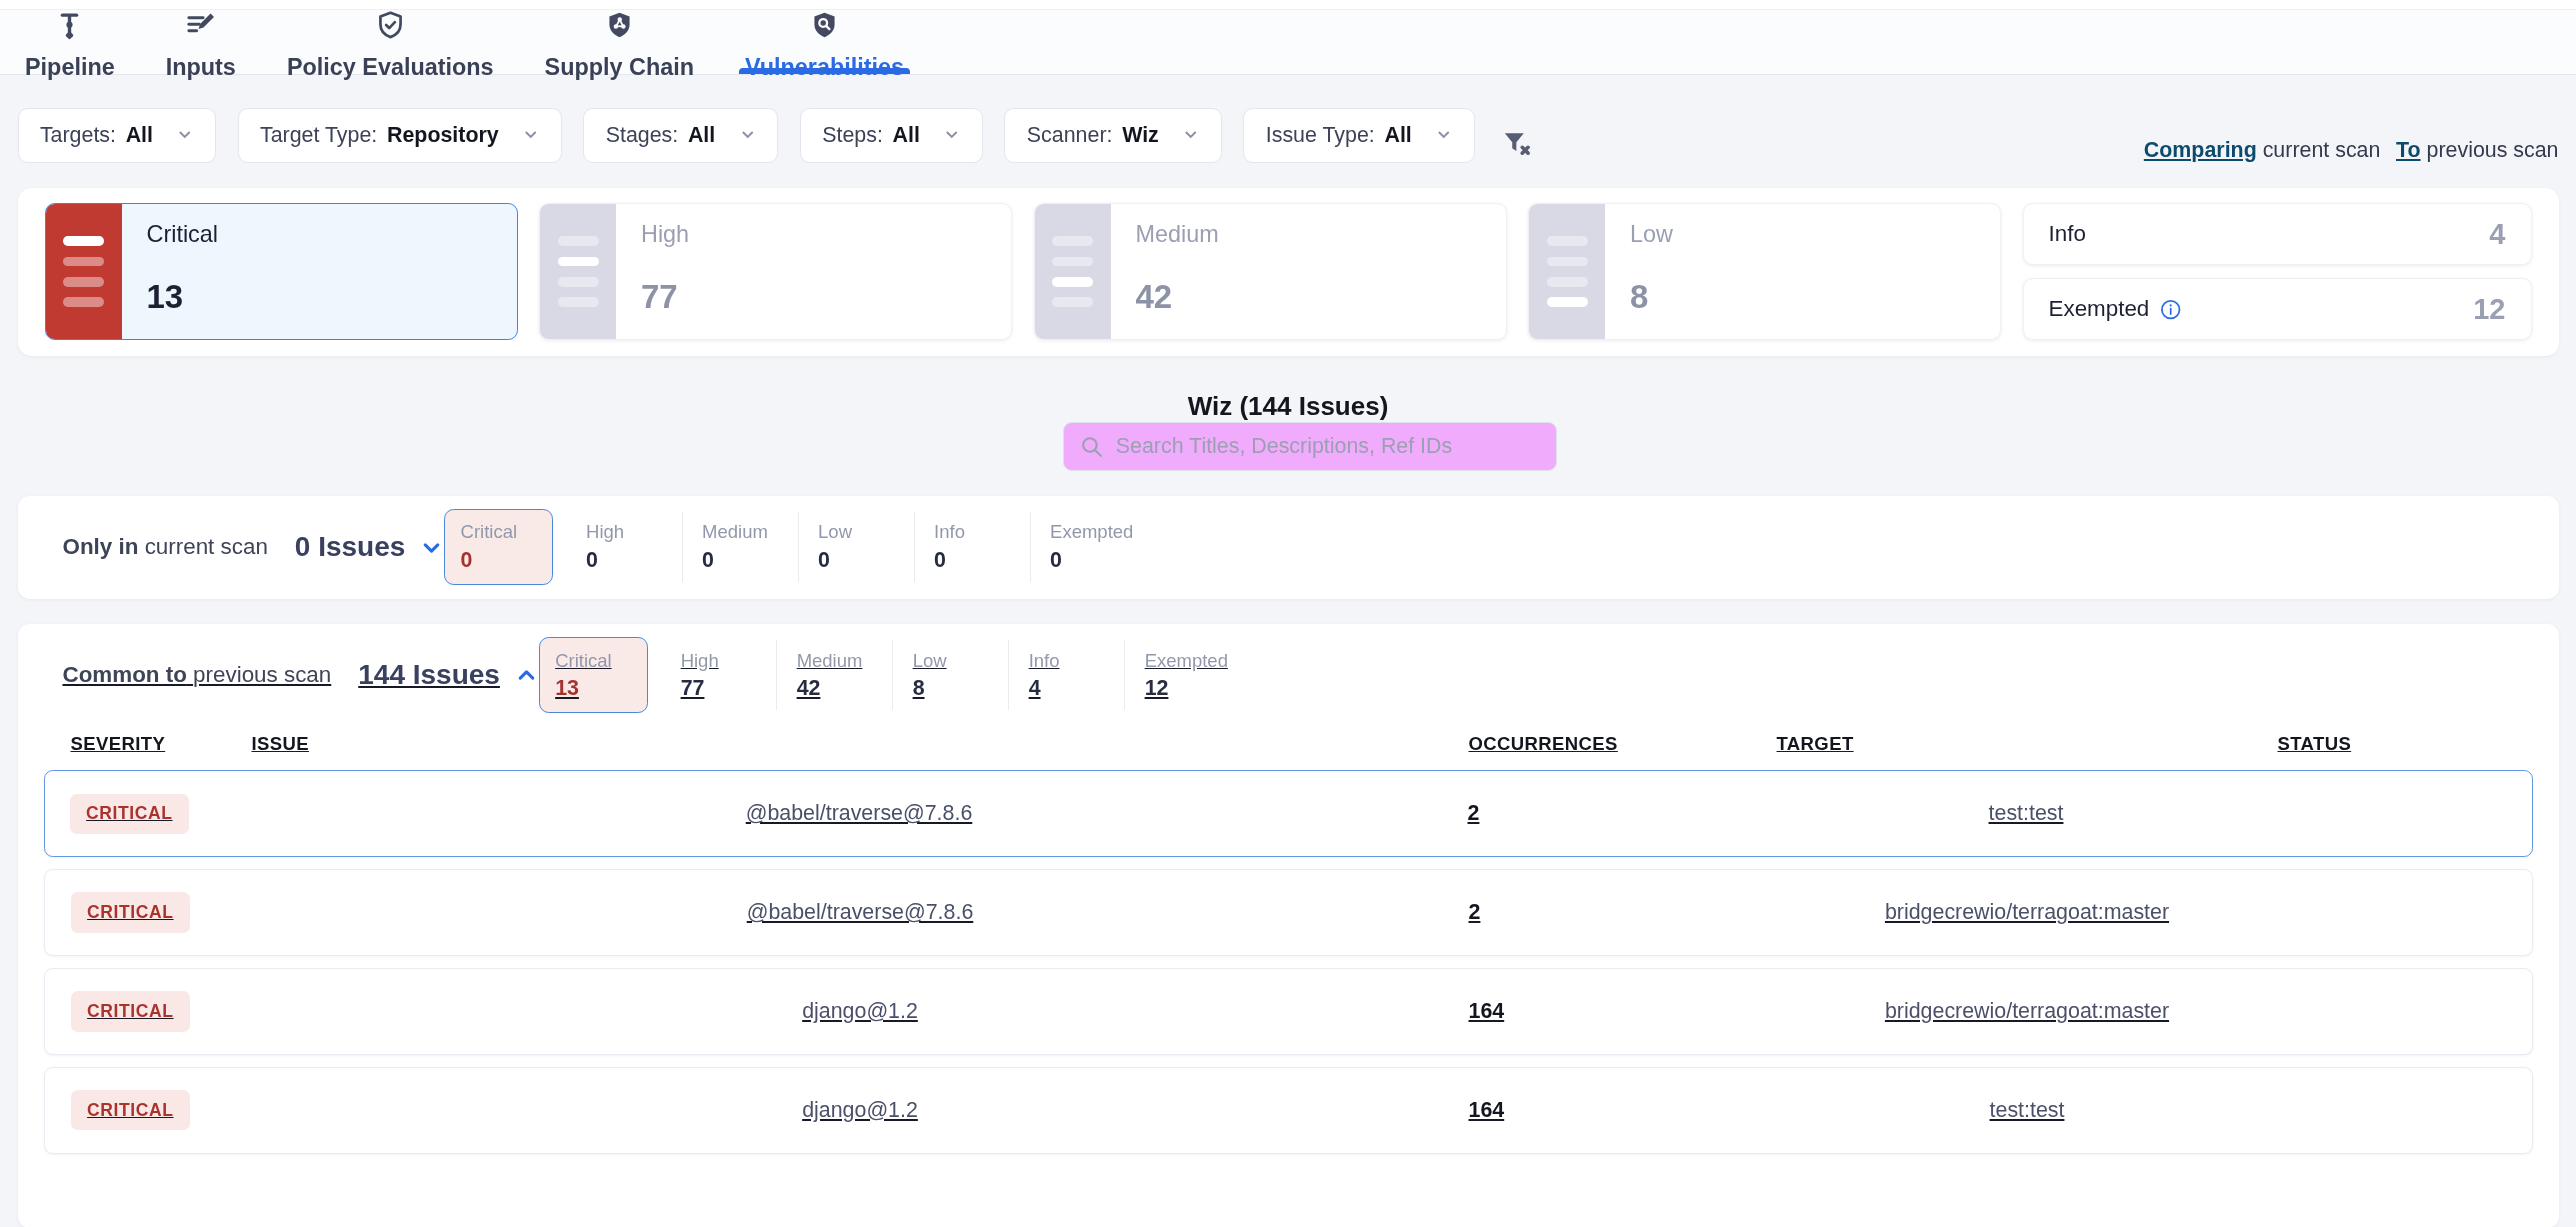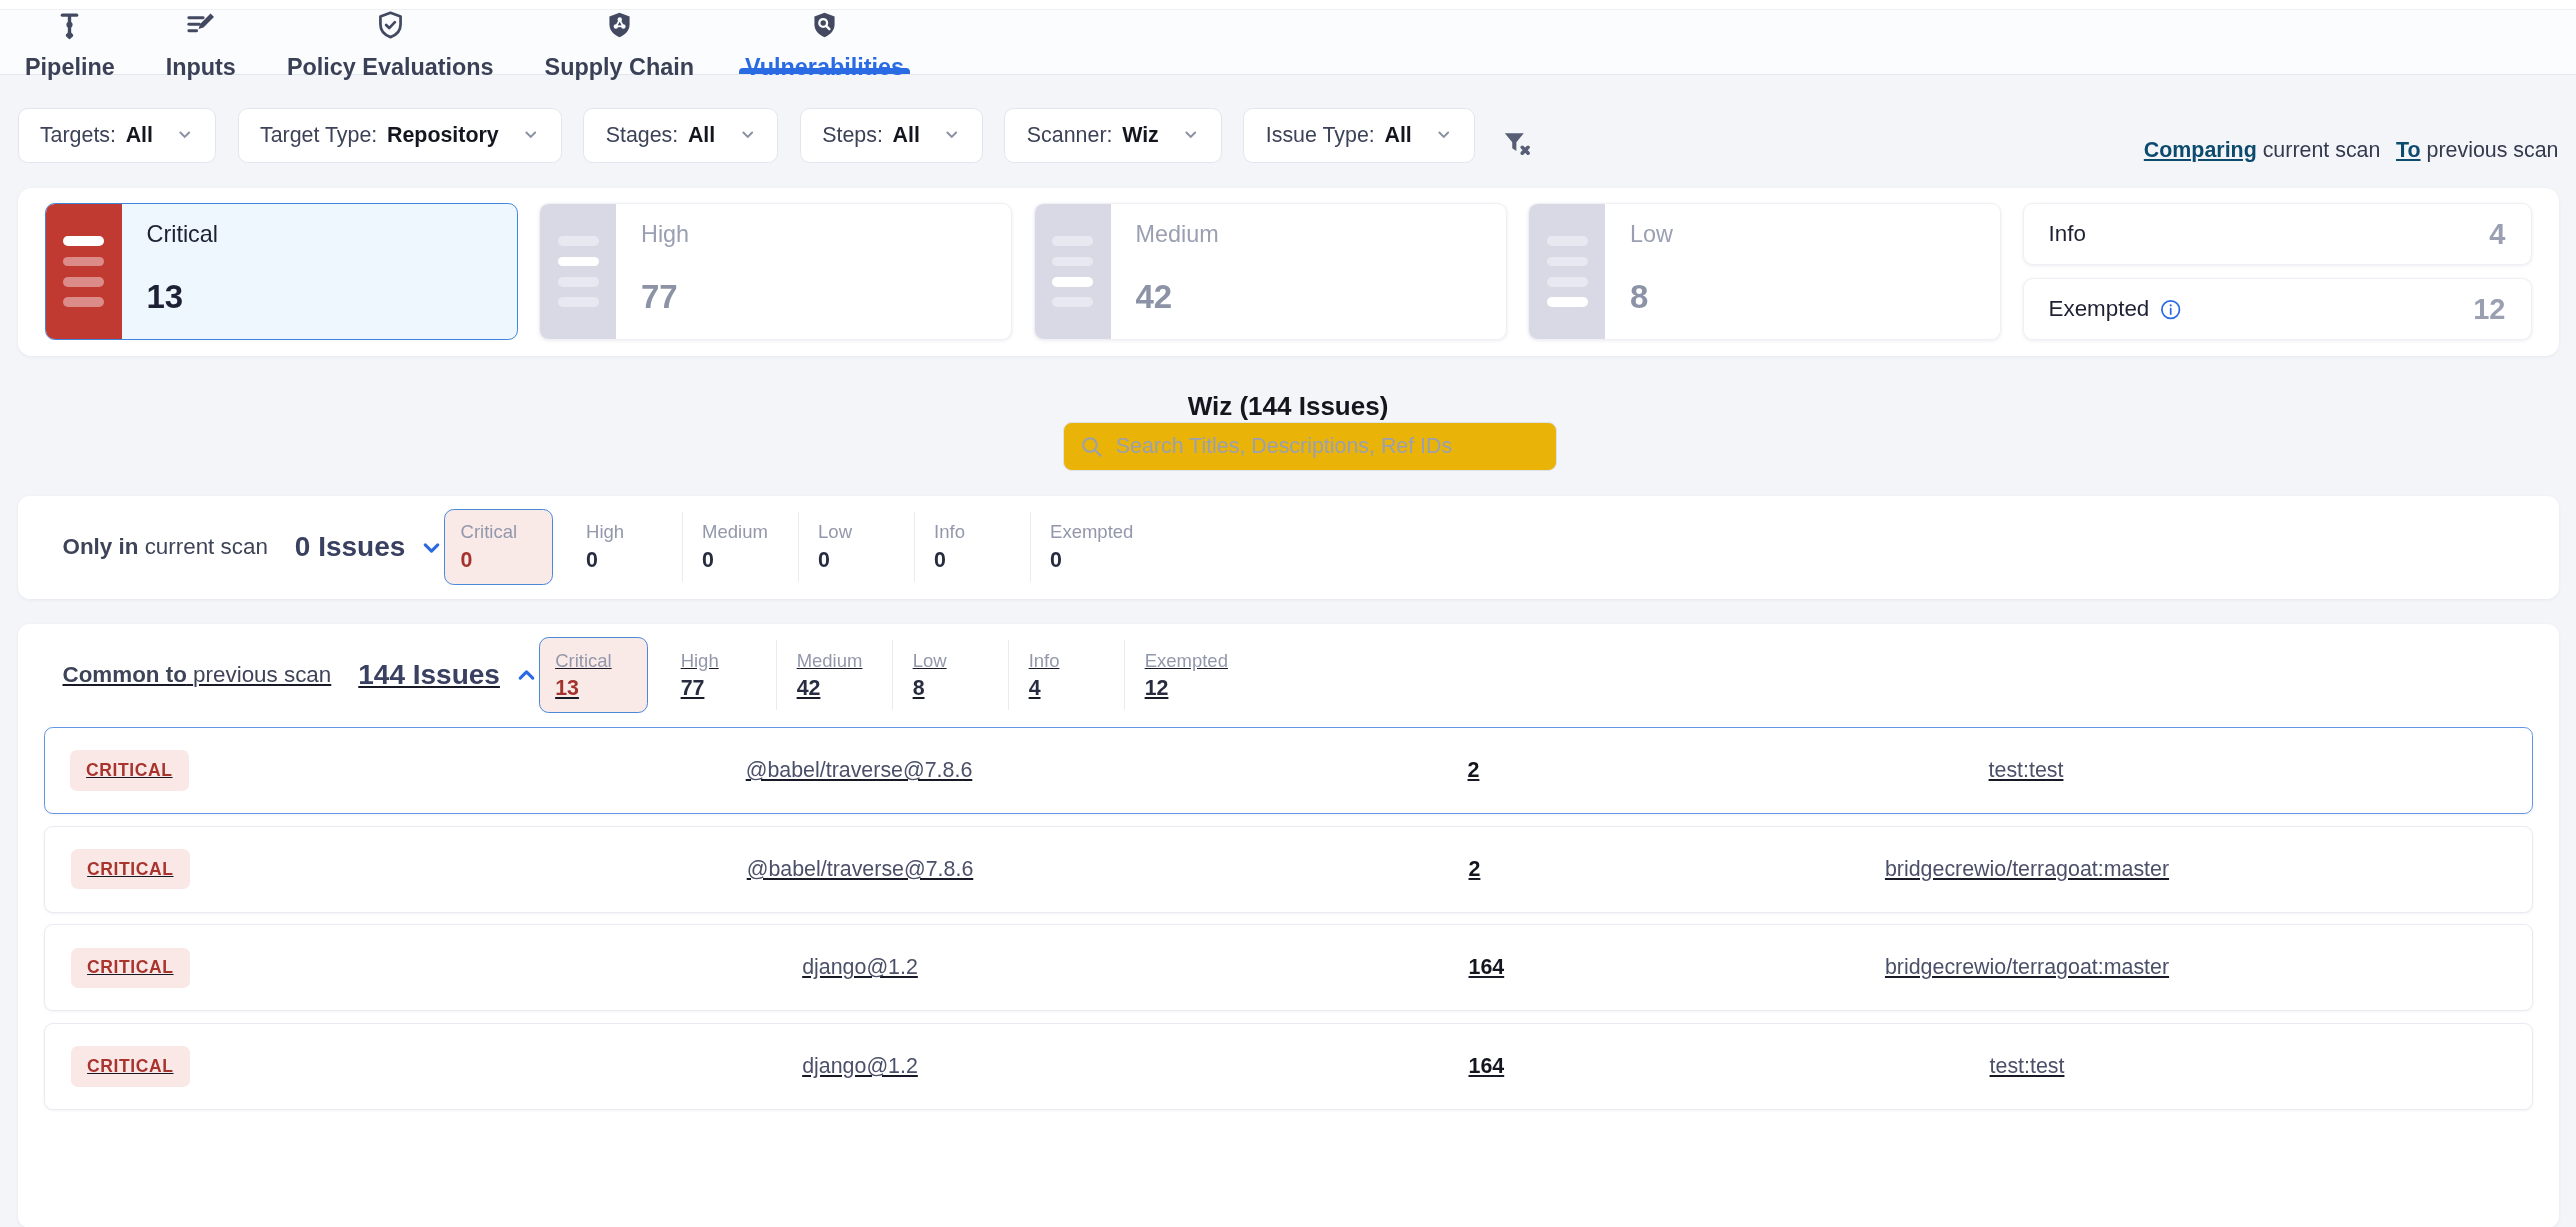--- a/index.html
+++ b/index.html
@@ -69,21 +69,21 @@
     box-shadow:0 1px 3.9px rgba(25,30,60,.08); display:flex; align-items:center;
     justify-content:space-between; padding:0 25px; cursor:pointer;
   }
   .sidecard .slabel { font-size:22.4px; color:#1d2133; display:flex; align-items:center; gap:9.7px; }
   .sidecard .scount { font-size:29px; font-weight:700; color:#9aa0b2; }
   .iicon { width:23.4px; height:23.4px; color:#2a6be4; display:flex; }
   
   .scannerrow { display:flex; align-items:center; margin:35px 17.5px 0 17.5px;flex-direction:column; }
   .scannertitle { font-size:26px; font-weight:700; color:#14161f; }
   .searchbox {
-    margin-left:43px; width:494px; height:49px; background:#eab308;
+    margin-left:43px; width:494px; height:49px; background:#f0abfc;
     border:1px solid #dfe2ea; border-radius:8.8px; display:flex; align-items:center; padding:0 15.6px; gap:11.7px;
   }
   .searchbox .sicon { width:25px; height:25px; color:#9aa0b2; display:flex; }
   .searchbox input {
     border:none; outline:none; flex:1; font-size:21.4px; color:#3a4156; background:transparent;
     font-family:"Liberation Sans", sans-serif;
   }
   .searchbox input::placeholder { color:#9aa0b2; }
   
   .sectioncard {
@@ -423,20 +423,27 @@
         <span class="lbl">Info</span>
         <span class="val">4</span>
       </div>
       <div class="stat">
         <span class="lbl">Exempted</span>
         <span class="val">12</span>
       </div>
     </div>
   </div>
 
+  <div class="tgrid theader">
+    <span>SEVERITY</span>
+    <span>ISSUE</span>
+    <span>OCCURRENCES</span>
+    <span>TARGET</span>
+    <span>STATUS</span>
+  </div>
 
   <div class="tgrid trow selected">
     <span class="badge">CRITICAL</span>
     <span class="cell-issue">@babel/traverse@7.8.6</span>
     <span class="cell-occ">2</span>
     <span class="cell-target">test:test</span>
     <span class="cell-status"></span>
   </div>
 
   <div class="tgrid trow">

